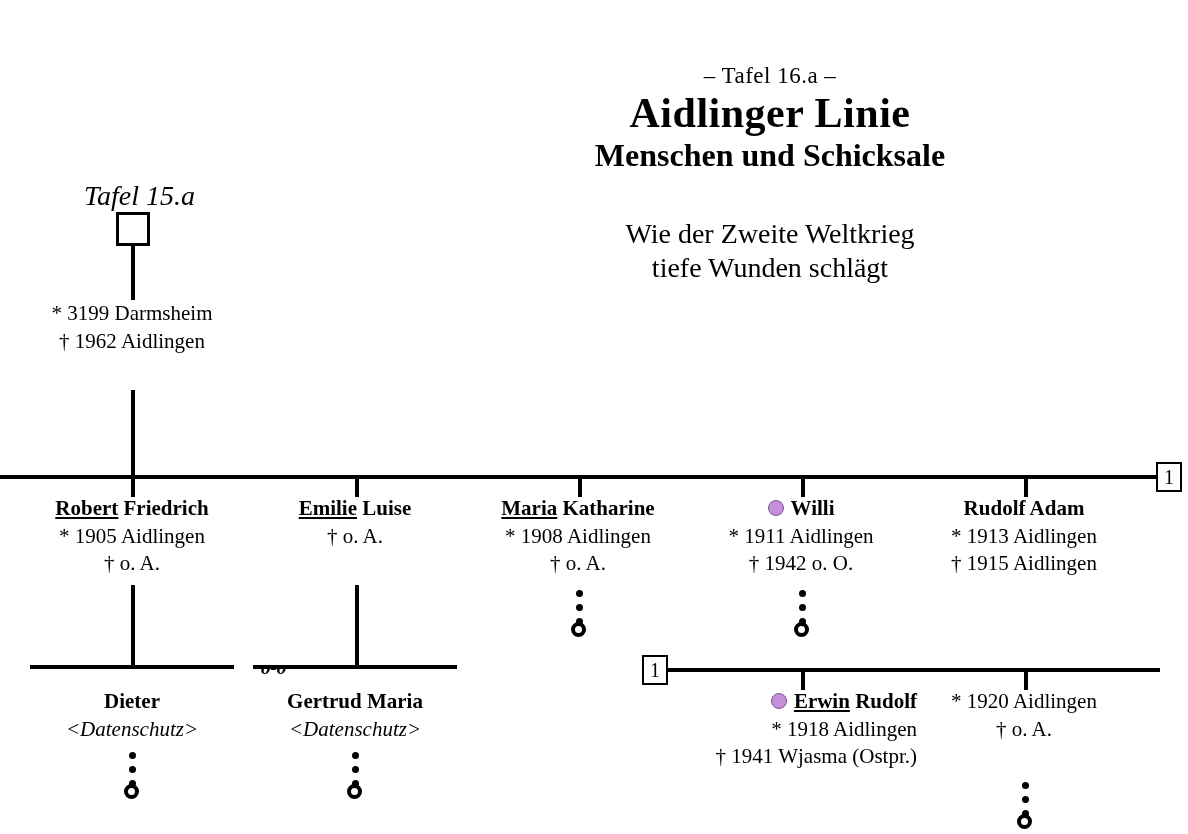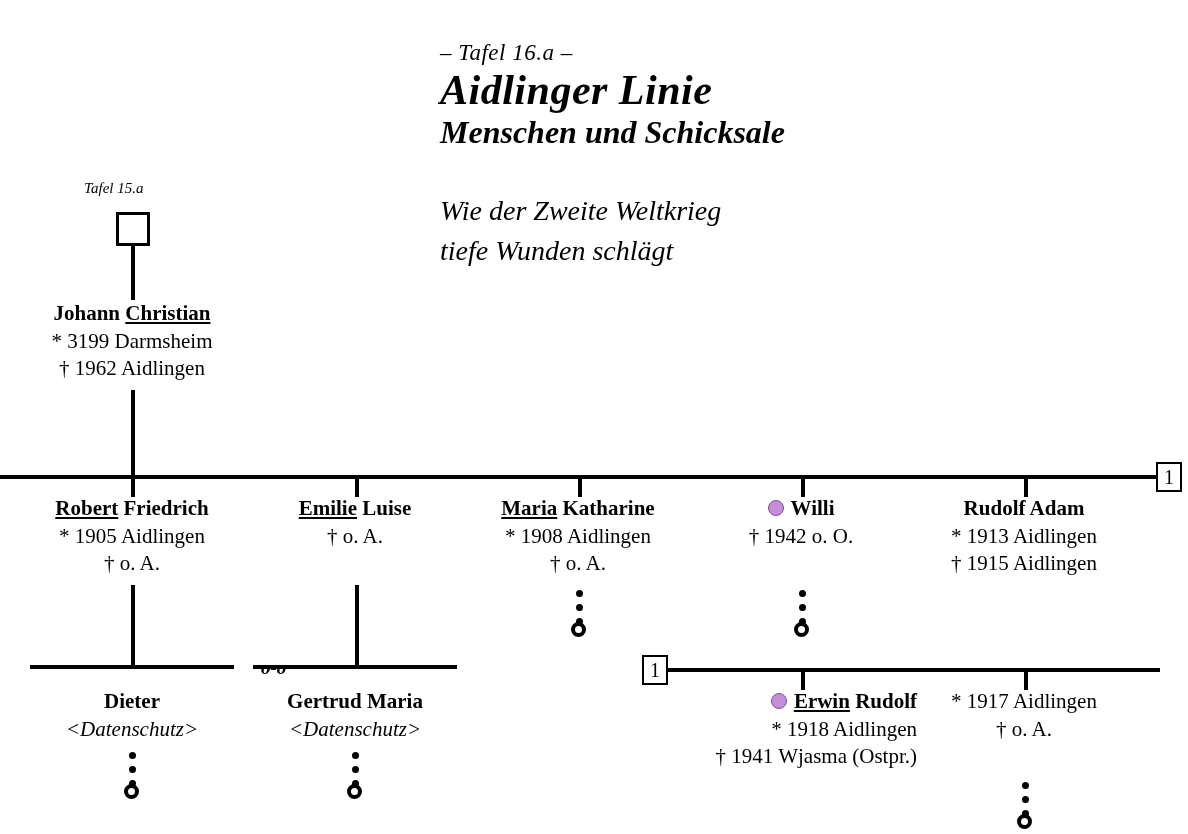--- a/index.html
+++ b/index.html
@@ -13,44 +13,44 @@
     position: relative;
     font-family: "Liberation Serif", serif;
     color: #000000;
     overflow: hidden;
   }
 
   
   #title-block {
     position: absolute;
     left: 440px;
-    top: 40px;
+    top: 63px;
     width: 660px;
-    font-style: italic;
+    text-align: center;
   }
   #tafel-number {
     font-size: 23px;
     letter-spacing: 0.5px;
   }
   #main-title {
     font-size: 42px;
     font-weight: bold;
     letter-spacing: 0.5px;
   }
   #sub-title {
     font-size: 32px;
     font-weight: bold;
     margin-top: 0;
   }
   #caption-1, #caption-2 {
     font-size: 28px;
     margin-top: 0;
   }
   #caption-1 { margin-top: 44px; }
-  #caption-2 { margin-top: 8px; }
+  #caption-2 { margin-top: 2px; }
 
   
   .person {
     position: absolute;
     text-align: center;
     font-size: 21px;
     line-height: 1.32;
     white-space: nowrap;
   }
   .person .nm { font-weight: bold; }
@@ -129,21 +129,21 @@
     border: 2px solid #000;
     box-sizing: border-box;
     background: #fff;
     font-size: 20px;
     line-height: 27px;
     text-align: center;
   }
 
   .tafel-ref {
     position: absolute;
-    font-size: 15px;
+    font-size: 28px;
     font-style: italic;
     white-space: nowrap;
   }
 
   .oo-mark {
     position: absolute;
     font-size: 19px;
     font-style: italic;
     font-weight: bold;
     white-space: nowrap;
@@ -159,21 +159,20 @@
   <div id="sub-title">Menschen und Schicksale</div>
   <div id="caption-1">Wie der Zweite Weltkrieg</div>
   <div id="caption-2">tiefe Wunden schlägt</div>
 </div>
 
 <div class="tafel-ref" style="left:84px; top:180px;">Tafel 15.a</div>
 <div class="square" style="left:116px; top:212px;"></div>
 <div class="vline" style="left:131px; top:246px; height:54px;"></div>
 
 <div class="person" style="left:16px; top:300px; width:232px;">
-  <div class="nm"><span>Johann </span><u>Christian</u></div>
   <div class="dt">* 3199 Darmsheim</div>
   <div class="dt">† 1962 Aidlingen</div>
 </div>
 
 <div class="vline" style="left:131px; top:390px; height:87px;"></div>
 
 <div class="hline" style="left:0px; top:475px; width:1160px;"></div>
 <div class="numbox" style="left:1156px; top:462px;">1</div>
 
 <div class="vline" style="left:131px; top:475px; height:22px;"></div>
@@ -194,20 +193,21 @@
 </div>
 
 <div class="person" style="left:462px; top:495px; width:232px;">
   <div class="nm"><u>Maria</u><span> Katharine</span></div>
   <div class="dt">* 1908 Aidlingen</div>
   <div class="dt">† o. A.</div>
 </div>
 
 <div class="person" style="left:685px; top:495px; width:232px;">
   <div class="nm"><span class="dot"></span><span>Willi</span></div>
+  <div class="dt">* 1911 Aidlingen</div>
   <div class="dt">† 1942 o. O.</div>
 </div>
 
 <div class="person" style="left:908px; top:495px; width:232px;">
   <div class="nm"><span>Rudolf Adam</span></div>
   <div class="dt">* 1913 Aidlingen</div>
   <div class="dt">† 1915 Aidlingen</div>
 </div>
 
 <div class="dotline" style="left:575px; top:590px;">
@@ -246,21 +246,21 @@
   <div class="priv">&lt;Datenschutz&gt;</div>
 </div>
 
 <div class="person" style="left:685px; top:688px; width:232px;text-align:right;">
   <div class="nm"><span class="dot"></span><u>Erwin</u><span> Rudolf</span></div>
   <div class="dt">* 1918 Aidlingen</div>
   <div class="dt">† 1941 Wjasma (Ostpr.)</div>
 </div>
 
 <div class="person" style="left:908px; top:688px; width:232px;">
-  <div class="dt">* 1917 Aidlingen</div>
+  <div class="dt">* 1920 Aidlingen</div>
   <div class="dt">† o. A.</div>
 </div>
 
 <div class="dotline" style="left:128px; top:752px;">
     <i></i>
     <i></i>
     <i></i>
   </div>
 <div class="ocirc" style="left:124px; top:784px;"></div>
 

